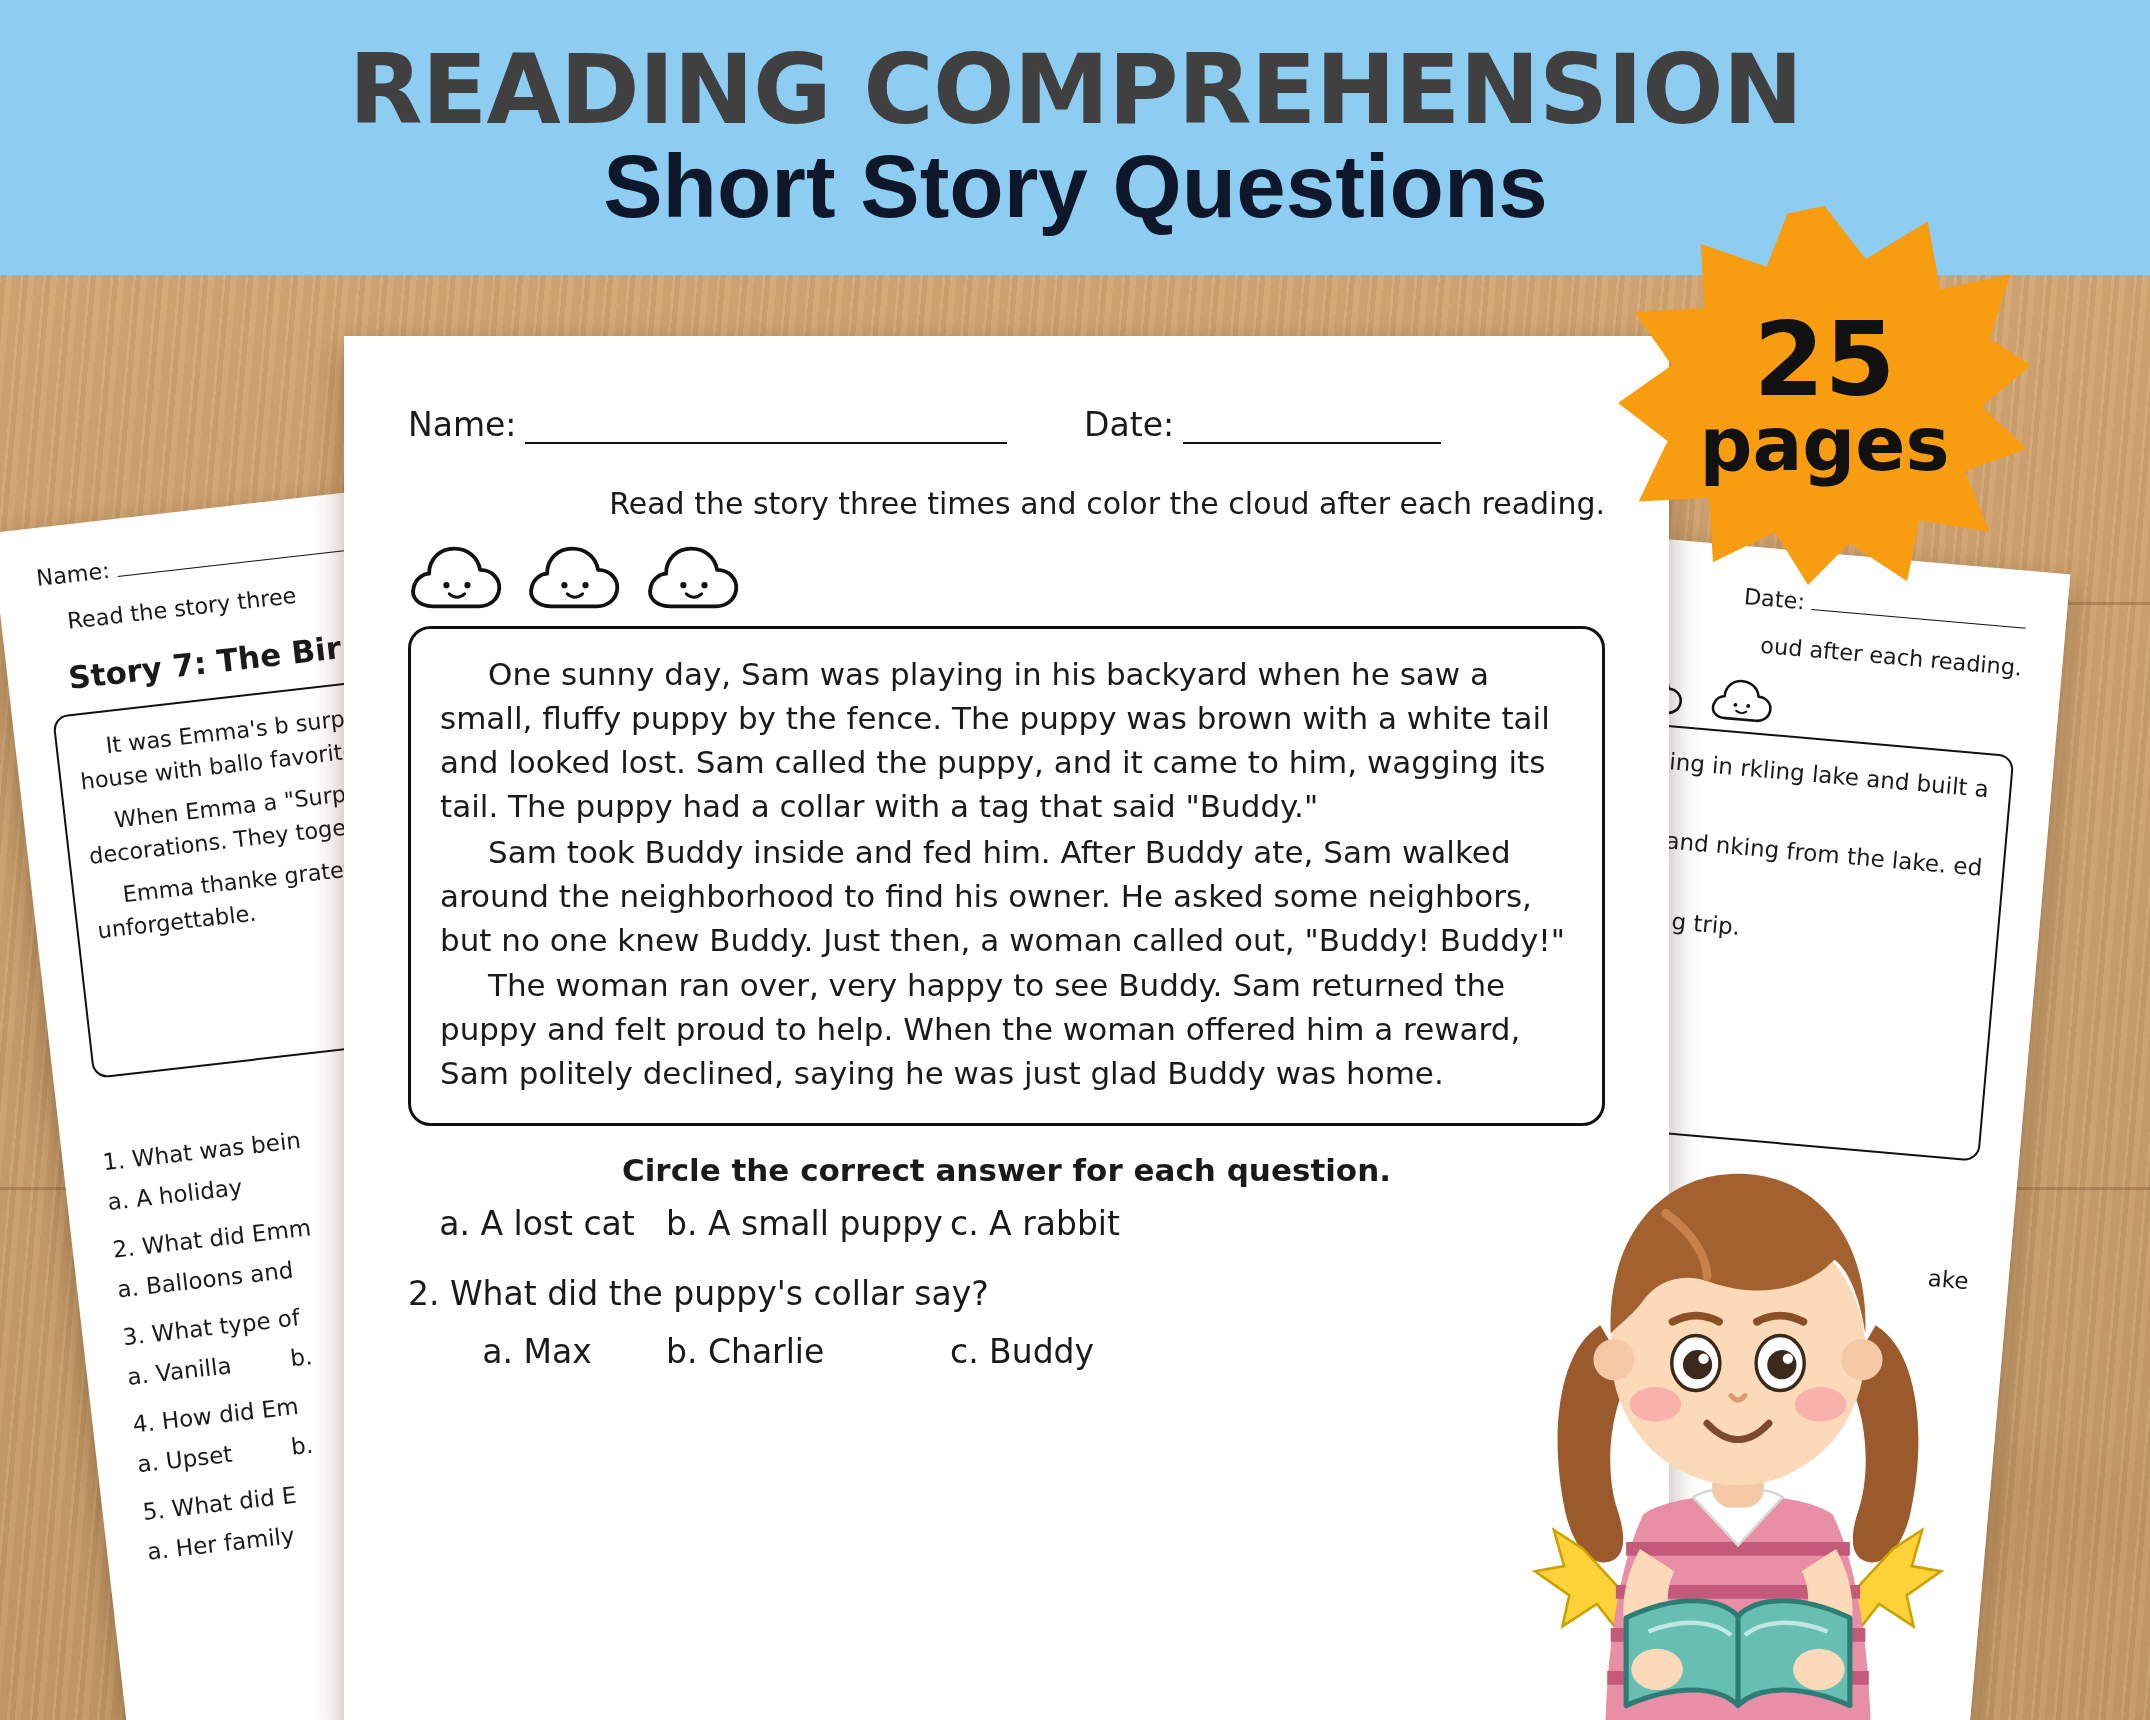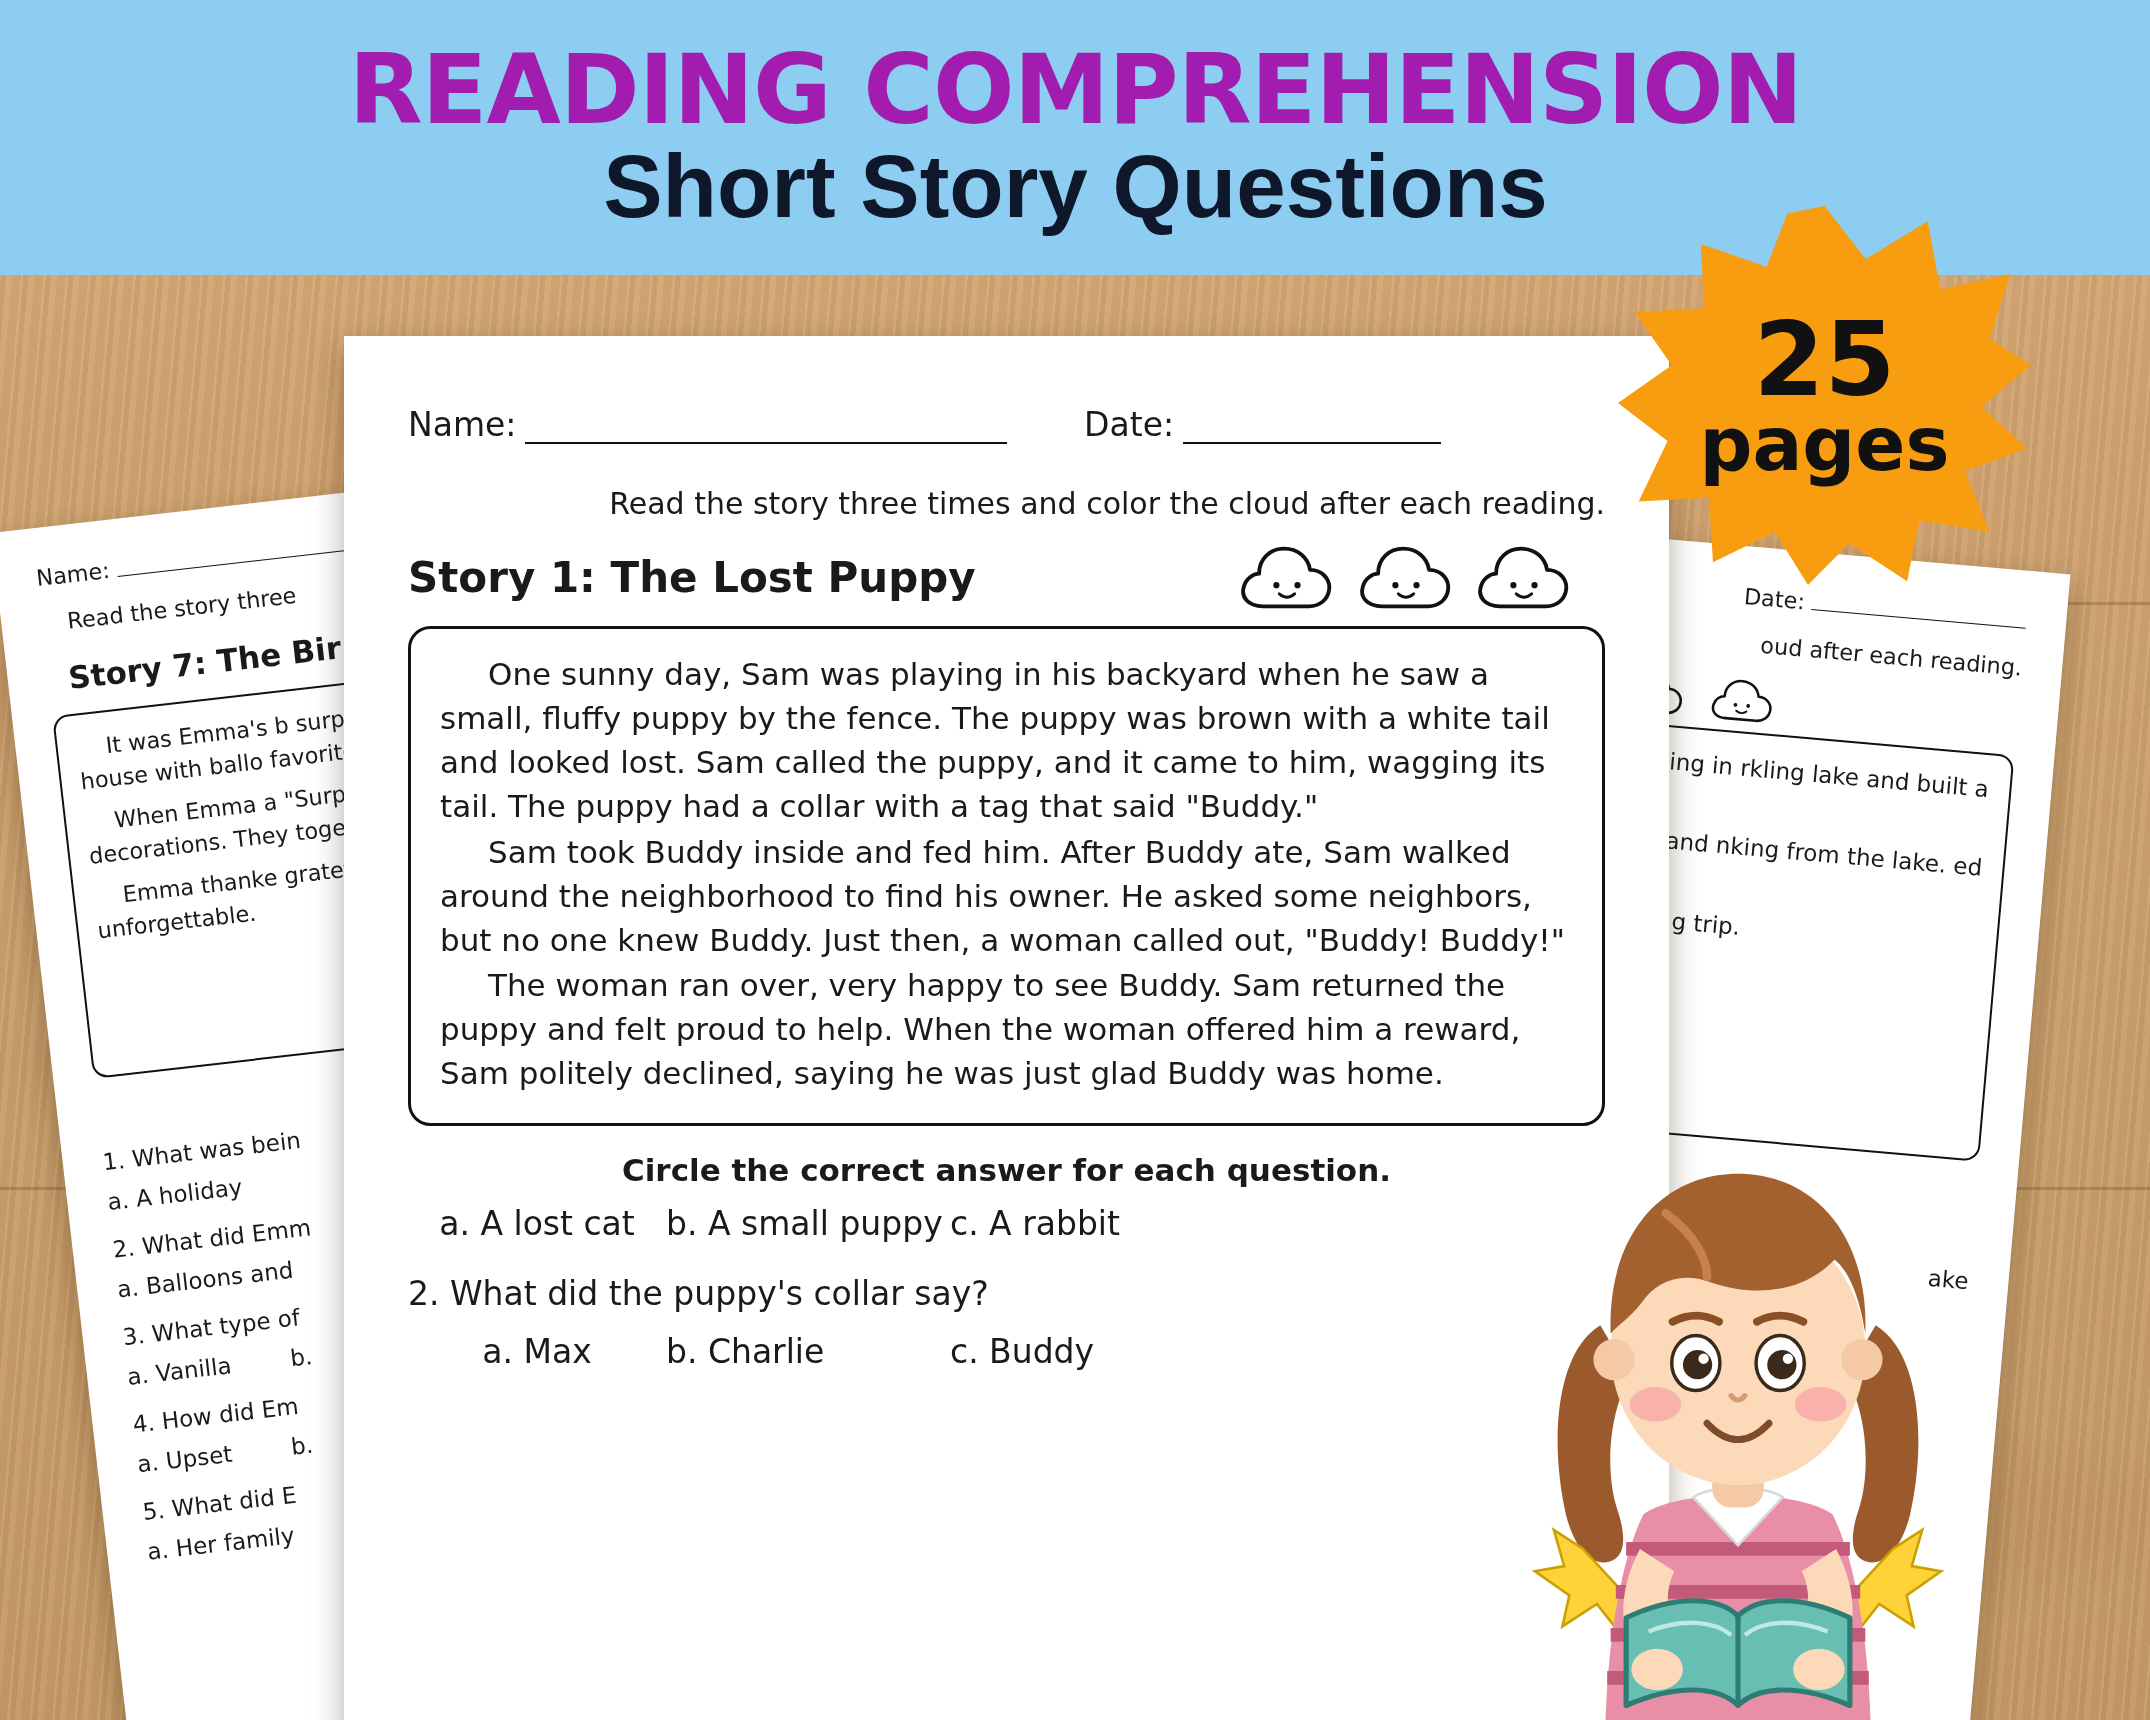--- a/index.html
+++ b/index.html
@@ -33,21 +33,21 @@
   .plank-line{position:absolute;left:0;width:2151px;height:2.6px;background:rgba(120,78,42,.35);}
 
   
   #banner{
     position:absolute;left:0;top:0;width:2151px;height:275px;
     background:#8ecdf2;
     display:flex;flex-direction:column;align-items:center;justify-content:center;
   }
   #banner .l1{
     font-family:"DejaVu Sans", sans-serif;
-    font-weight:bold;font-size:96px;letter-spacing:-0.9px;color:#a21caf;line-height:1.02;
+    font-weight:bold;font-size:96px;letter-spacing:-0.9px;color:#404040;line-height:1.02;
   }
   #banner .l2{
     font-family:Liberation Sans, sans-serif;
     font-weight:bold;font-size:89px;color:#0f172a;line-height:1.05;margin-top:0;
   }
 
   
   #badge{
     position:absolute;left:1618px;top:206px;width:413px;height:379px;
     display:flex;align-items:center;justify-content:center;
@@ -224,21 +224,20 @@
     <div class="row-name">
       <span class="lbl">Name:</span>
       <span class="line name-line"></span>
       <span class="lbl">Date:</span>
       <span class="line date-line"></span>
     </div>
 
     <div class="instr">Read the story three times and color the cloud after each reading.</div>
 
     <div class="title-row">
-      <div class="story-title">Story 1: The Lost Puppy</div>
       <div class="cloud-row">
         <span class="cloud">
           <svg width="96" height="71" viewBox="0 0 100 72">
             <path d="M26 66 C10 66 3 56 6 46 C8 37 16 32 22 32 C22 16 34 6 48 6 C62 6 73 15 75 28 C88 28 96 38 95 48 C94 59 85 66 74 66 Z" fill="#fff" stroke="#111" stroke-width="4" stroke-linejoin="round"></path>
             <circle cx="40" cy="44" r="3.2" fill="#111"></circle>
               <circle cx="62" cy="44" r="3.2" fill="#111"></circle>
             <path d="M43 53 Q51 60 59 53" stroke="#111" stroke-width="3" fill="none" stroke-linecap="round"></path>
           </svg>
         </span>
         <span class="cloud">

